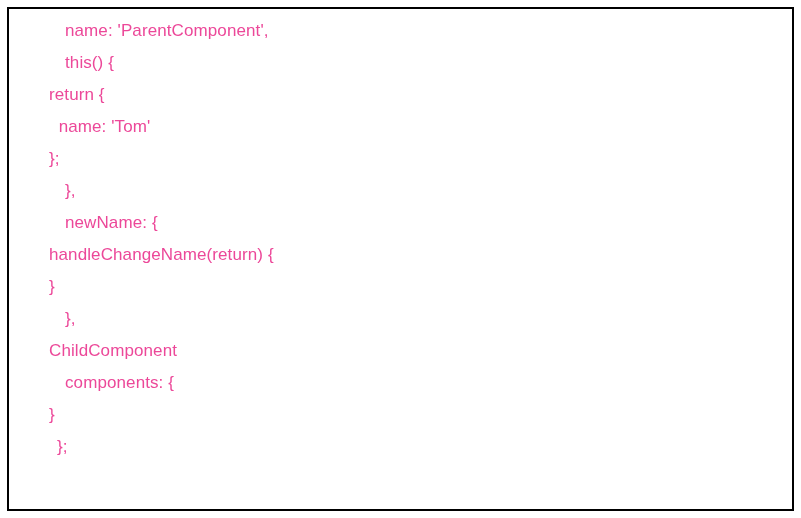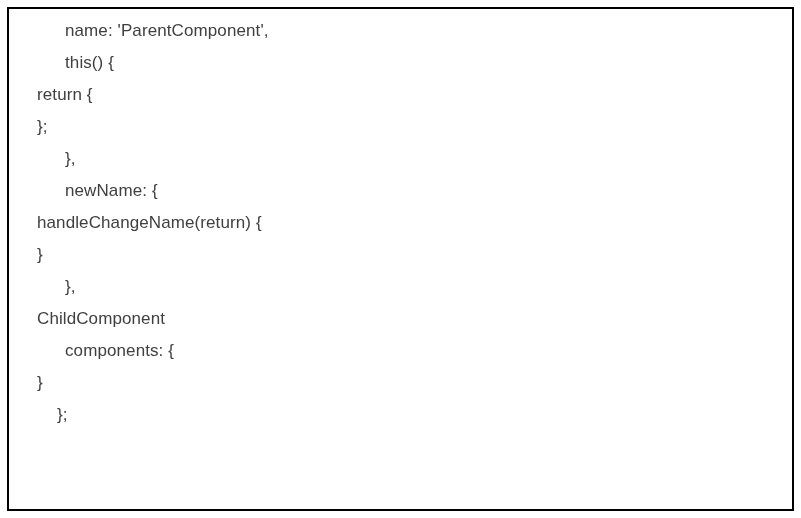--- a/index.html
+++ b/index.html
@@ -38,44 +38,45 @@
     right: 0;
     bottom: 0;
     padding: 6px 0 0 0;
     margin: 0;
   }
   .code-line {
     height: 32px;
     line-height: 32px;
     font-family: "Liberation Sans", sans-serif;
     font-size: 17px;
-    color: #404040;
+    color: #ec4899;
     white-space: pre;
     letter-spacing: 0.1px;
   }
   
   .ind-0 { padding-left: 14px; }
   .ind-2 { padding-left: 48px; }
   .ind-3 { padding-left: 56px; }
-  .ind-4 { padding-left: 28px; }
+  .ind-4 { padding-left: 40px; }
 </style>
 </head>
 <body>
 
 <div class="screen">
 
   <div class="code-card">
     <div class="code-block">
 
       <div class="code-line ind-3">name: 'ParentComponent',</div>
 
       <div class="code-line ind-3">this() {</div>
 
       <div class="code-line ind-4">return {</div>
 
+      <div class="code-line ind-4">  name: 'Tom'</div>
 
       <div class="code-line ind-4">};</div>
 
       <div class="code-line ind-3">},</div>
 
       <div class="code-line ind-3">newName: {</div>
 
       <div class="code-line ind-4">handleChangeName(return) {</div>
 
 

